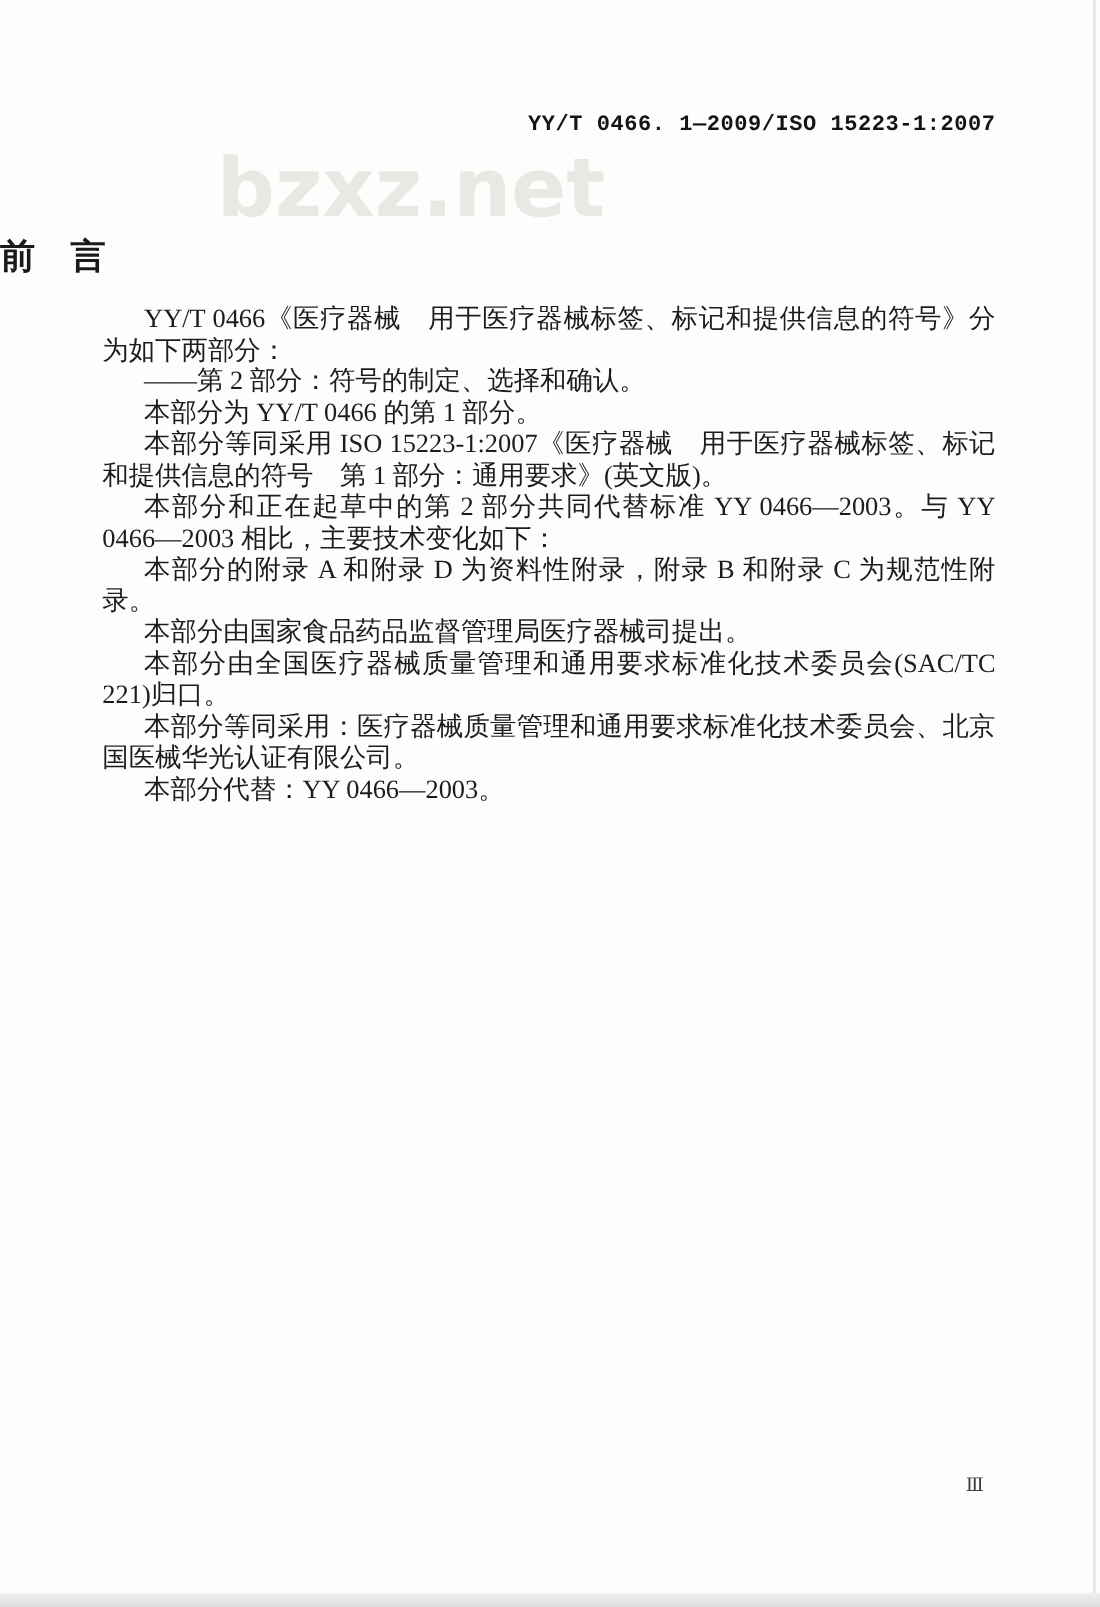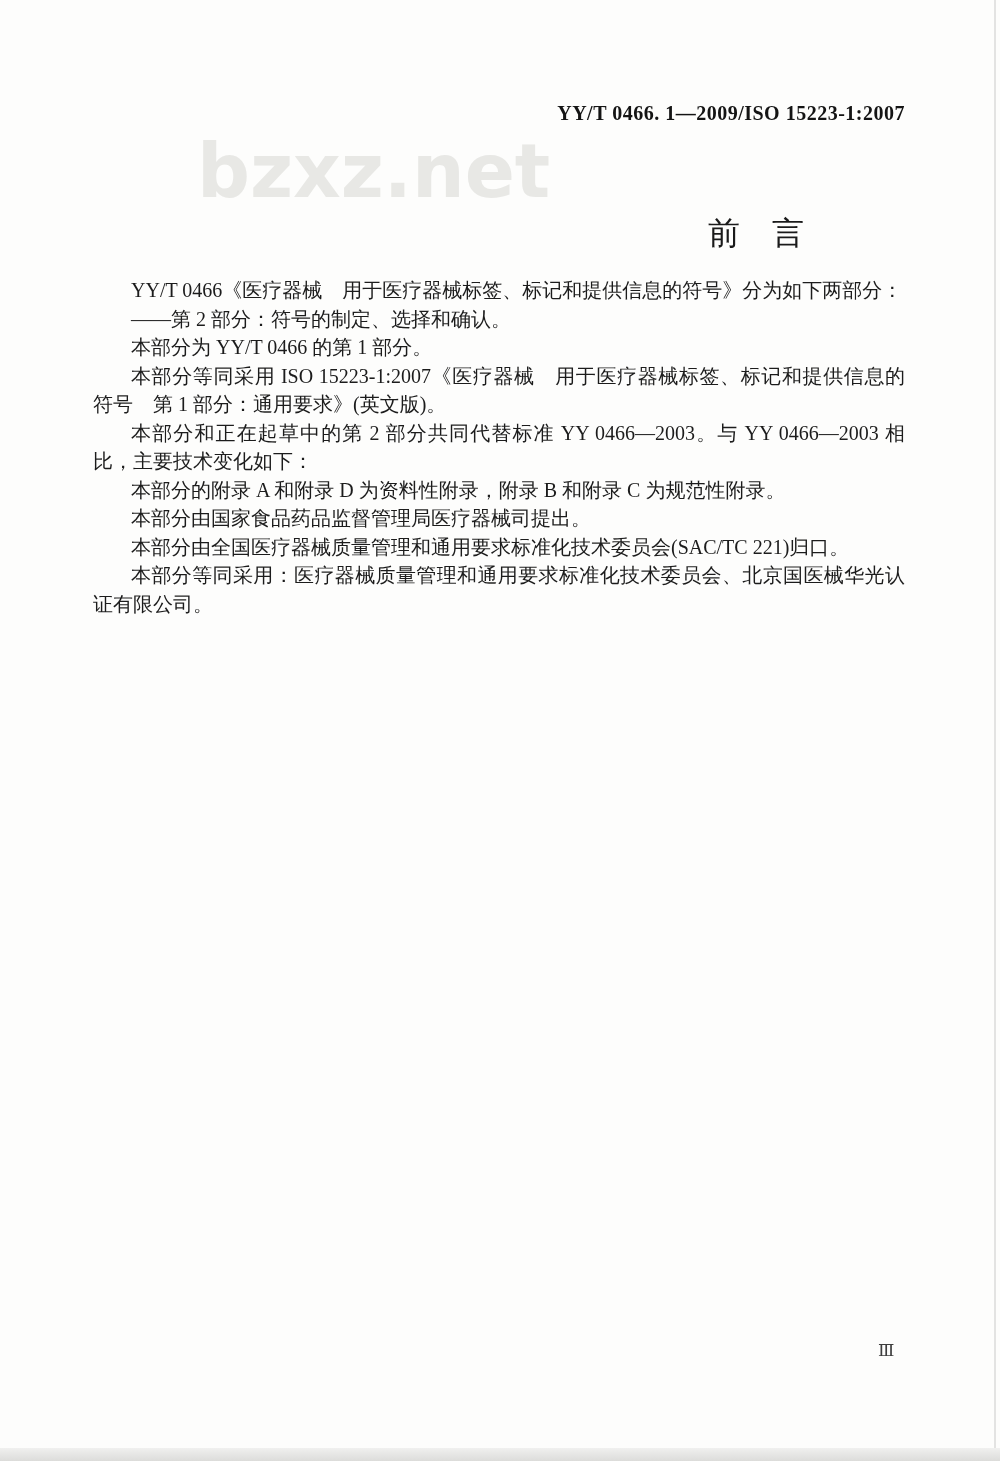--- a/index.html
+++ b/index.html
@@ -35,51 +35,52 @@
   }
   .header-code {
     position: absolute;
     top: 102px;
     right: 95px;
     font-weight: bold;
     font-size: 20px;
     letter-spacing: 0.5px;
     color: #141414;
     white-space: nowrap;
+    font-family: Liberation Mono, monospace;
   }
   .watermark {
     position: absolute;
     left: 197px;
     top: 134px;
     font-family: "DejaVu Sans", "Liberation Sans", sans-serif;
     font-weight: bold;
     font-size: 74px;
     line-height: 1;
     letter-spacing: 0px;
     color: #e8e8e5;
     user-select: none;
     white-space: nowrap;
   }
   .doc-title {
     position: absolute;
     top: 193px;
     left: 0;
     width: 804px;
-    text-align: right;
+    text-align: left;
     font-size: 32px;
-    font-weight: normal;
+    font-weight: bold;
     color: #1a1a1a;
     line-height: 1.2;
   }
   .content {
     position: absolute;
     left: 93px;
     top: 276px;
     width: 812px;
-    font-size: 20px;
+    font-size: 24px;
     line-height: 28.5px;
     text-align: justify;
     color: #1c1c1c;
   }
   .content p { margin: 0; }
   .content p.indent { text-indent: 38px; }
   .content p.sub { padding-left: 74px; }
   .content p.sub-dash { padding-left: 74px; text-indent: -16px; }
   .page-number {
     position: absolute;
@@ -103,20 +104,21 @@
   <div class="content">
     <p class="indent">YY/T 0466《医疗器械　用于医疗器械标签、标记和提供信息的符号》分为如下两部分：</p>
     <p class="indent">——第 2 部分：符号的制定、选择和确认。</p>
     <p class="indent">本部分为 YY/T 0466 的第 1 部分。</p>
     <p class="indent">本部分等同采用 ISO 15223-1:2007《医疗器械　用于医疗器械标签、标记和提供信息的符号　第 1 部分：通用要求》(英文版)。</p>
     <p class="indent">本部分和正在起草中的第 2 部分共同代替标准 YY 0466—2003。与 YY 0466—2003 相比，主要技术变化如下：</p>
     <p class="indent">本部分的附录 A 和附录 D 为资料性附录，附录 B 和附录 C 为规范性附录。</p>
     <p class="indent">本部分由国家食品药品监督管理局医疗器械司提出。</p>
     <p class="indent">本部分由全国医疗器械质量管理和通用要求标准化技术委员会(SAC/TC 221)归口。</p>
     <p class="indent">本部分等同采用：医疗器械质量管理和通用要求标准化技术委员会、北京国医械华光认证有限公司。</p>
+    <p class="indent">本部分代替：YY 0466—2003。</p>
   </div>
 
   <div class="page-number">Ⅲ</div>
 
   <div class="scan-edge-right"></div>
   <div class="scan-edge-bottom"></div>
 
 </div>
 
 </body></html>

